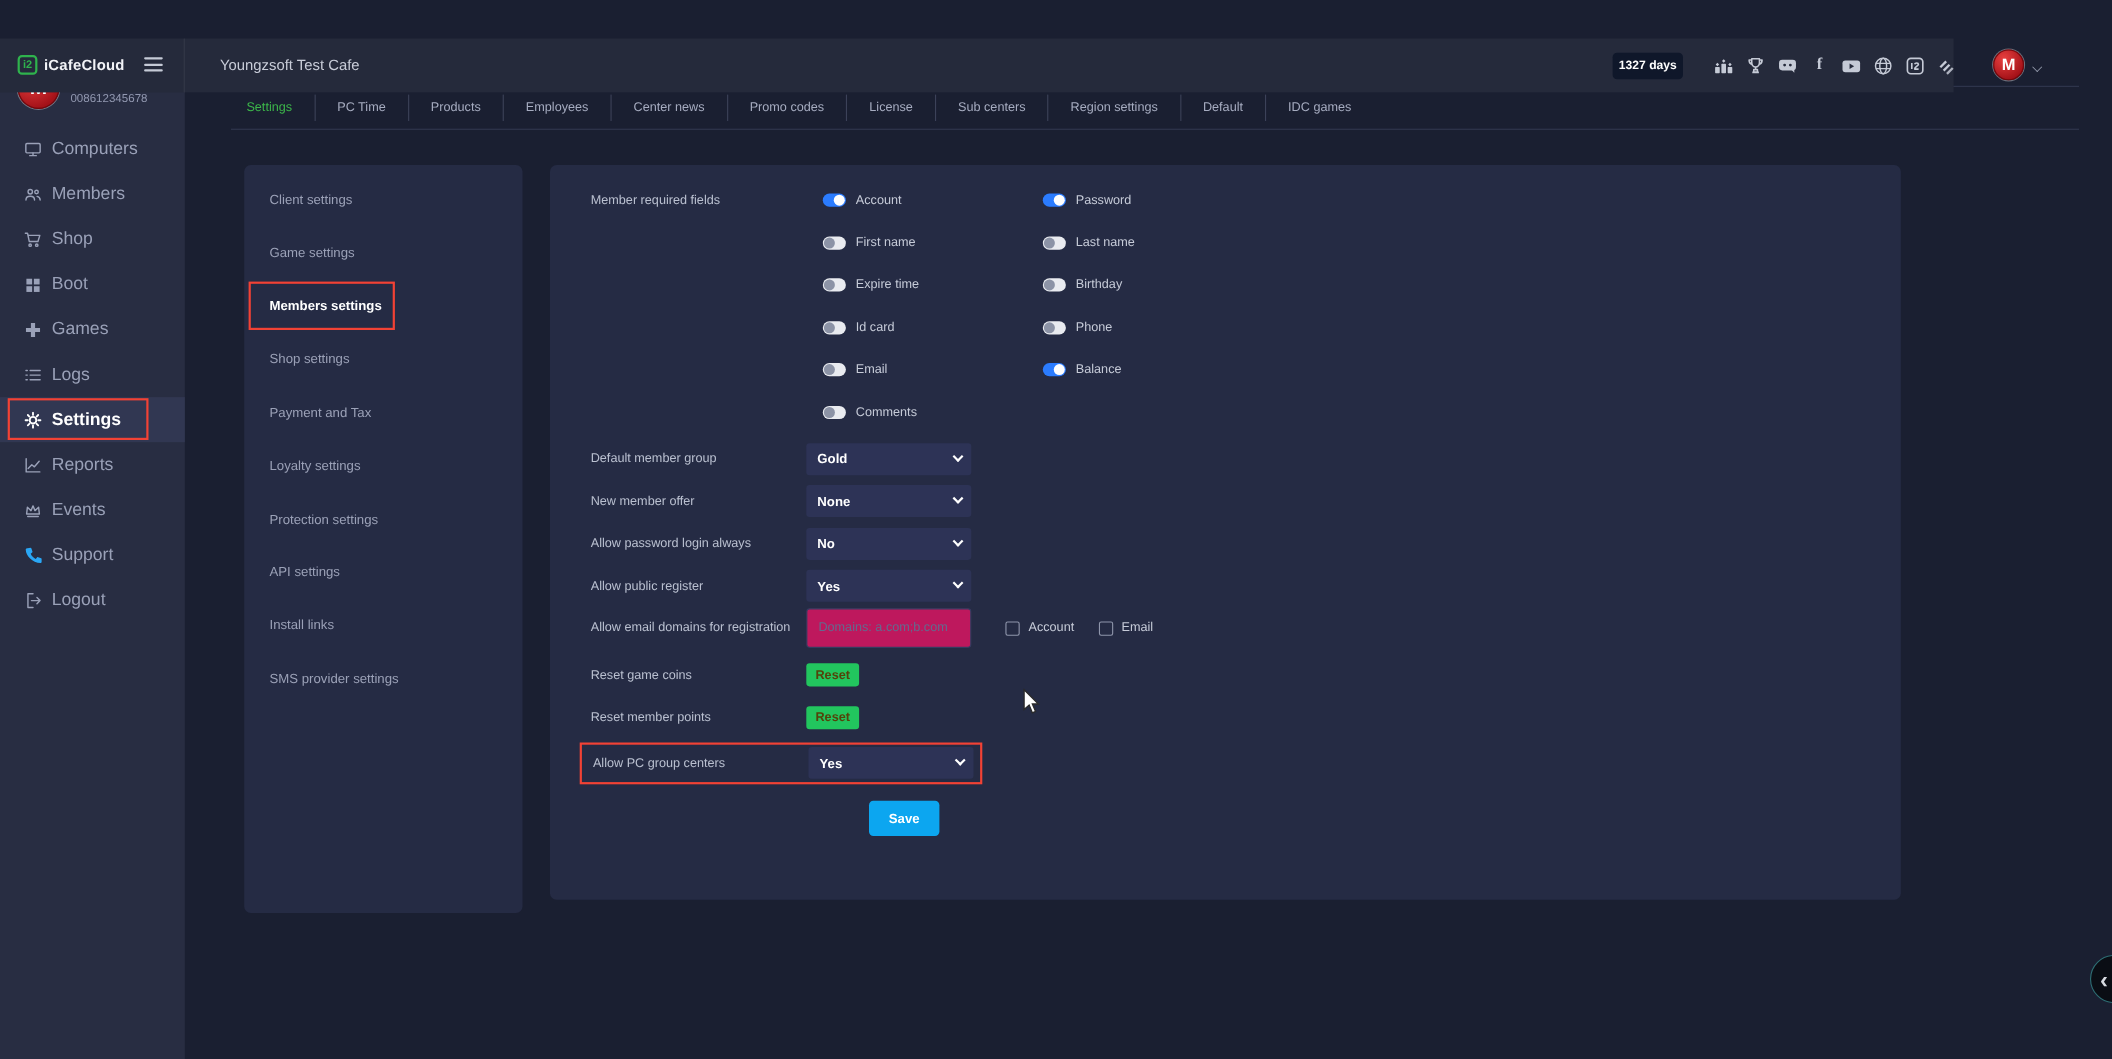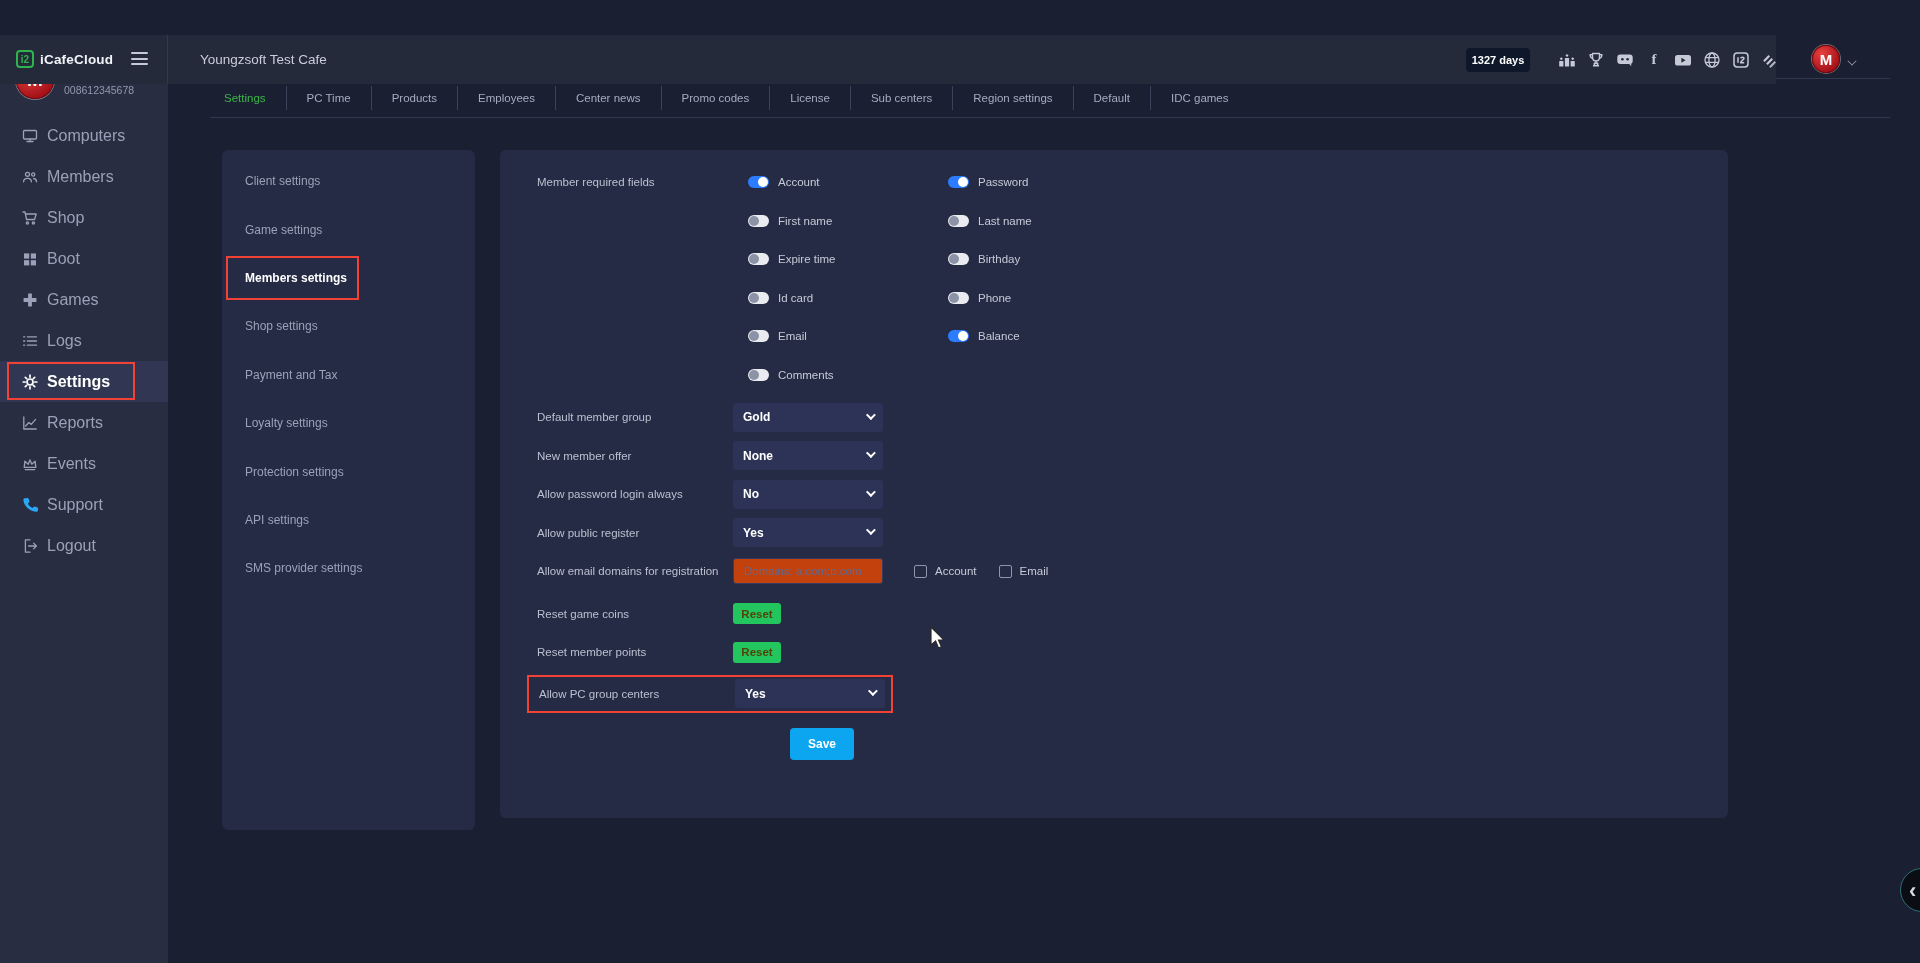--- a/index.html
+++ b/index.html
@@ -72,21 +72,21 @@
   .tgrid { display:grid; grid-template-rows:repeat(6, 38.5px); grid-template-columns:200px 215px; grid-auto-flow:column; align-items:center; }
   .titem { display:flex; align-items:center; gap:9px; padding-left:15px; color:#c6cbd8; font-size:11.5px; }
   .tog { position:relative; width:21px; height:12px; border-radius:7px; background:#e9ebf0; flex:0 0 21px; cursor:pointer; }
   .tog::after { content:""; position:absolute; top:1px; left:1px; width:10px; height:10px; border-radius:50%; background:#8c93a6; }
   .tog.on { background:#2b7cff; }
   .tog.on::after { left:auto; right:1px; background:#fff; }
 
   .selectbox { position:relative; width:150px; height:29px; background:#2d3356; border-radius:3px; color:#fff; font-size:12px; font-weight:bold;
                display:flex; align-items:center; padding:0 26px 0 10px; cursor:pointer; }
   .selectbox .chev { position:absolute; right:10px; top:10px; width:7px; height:7px; border-right:2px solid #fff; border-bottom:2px solid #fff; transform:rotate(45deg) translateY(-2px); }
-  .textinput { width:150px; height:26px; background:#c2410c; border:1px solid #353c60; border-radius:3px; color:#dfe3ee; font-size:11.5px;
+  .textinput { width:150px; height:36px; background:#be185d; border:1px solid #353c60; border-radius:3px; color:#dfe3ee; font-size:11.5px;
                padding:0 10px; font-family:inherit; outline:none; }
   .textinput::placeholder { color:#636a8e; }
   .cbgroup { display:flex; align-items:center; margin-left:31px; gap:8px; color:#c6cbd8; font-size:11.5px; }
   .cbgroup + .cbgroup { margin-left:22px; }
   .checkbox { width:13px; height:13px; border:1.5px solid #8f96ab; border-radius:2px; background:transparent; cursor:pointer; }
 
   .btn-reset { width:48px; height:21px; background:#22c55e; border:none; border-radius:3px; color:#53430a; font-size:11.5px; font-weight:bold;
                font-family:inherit; cursor:pointer; }
   .pc-share-row { border:2px solid #f24235; width:366px; margin-left:-10px; padding-left:10px; height:38.5px; margin-top:3px; }
   .btn-save { width:64px; height:32px; background:#0ca6f0; border:none; border-radius:4px; color:#fff; font-size:12px; font-weight:bold;
@@ -327,20 +327,23 @@
     <div class="nav-item">
         <span>Loyalty settings</span>
       </div>
     <div class="nav-item">
         <span>Protection settings</span>
       </div>
     <div class="nav-item">
         <span>API settings</span>
       </div>
     <div class="nav-item">
+        <span>Install links</span>
+      </div>
+    <div class="nav-item">
         <span>SMS provider settings</span>
       </div>
   </div>
 
   <div class="panel main-panel">
 
     <div class="toggles-wrap">
       <div class="flabel">Member required fields</div>
       <div class="tgrid">
         <div class="titem">

